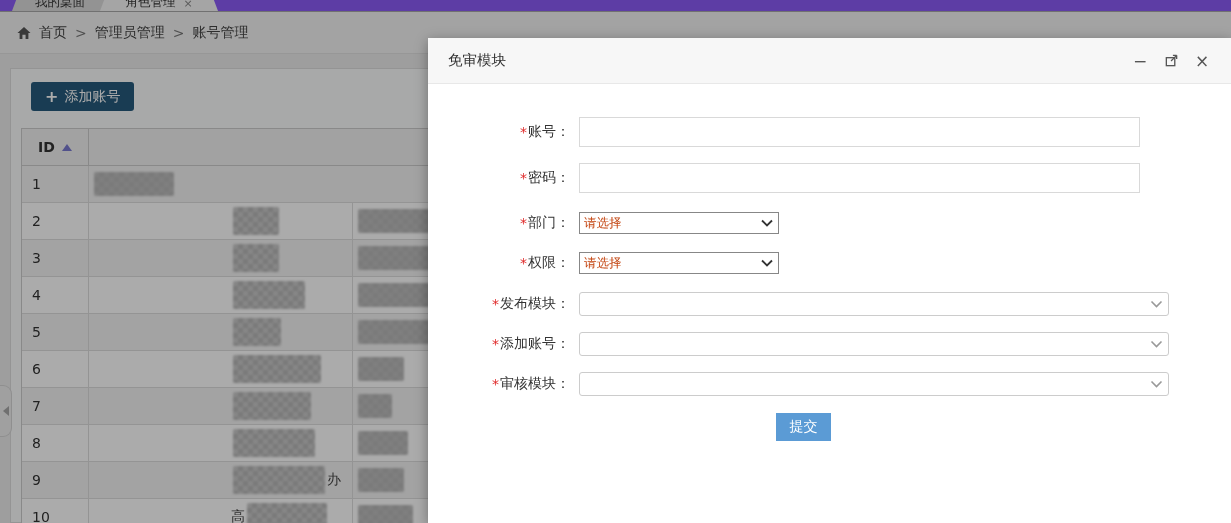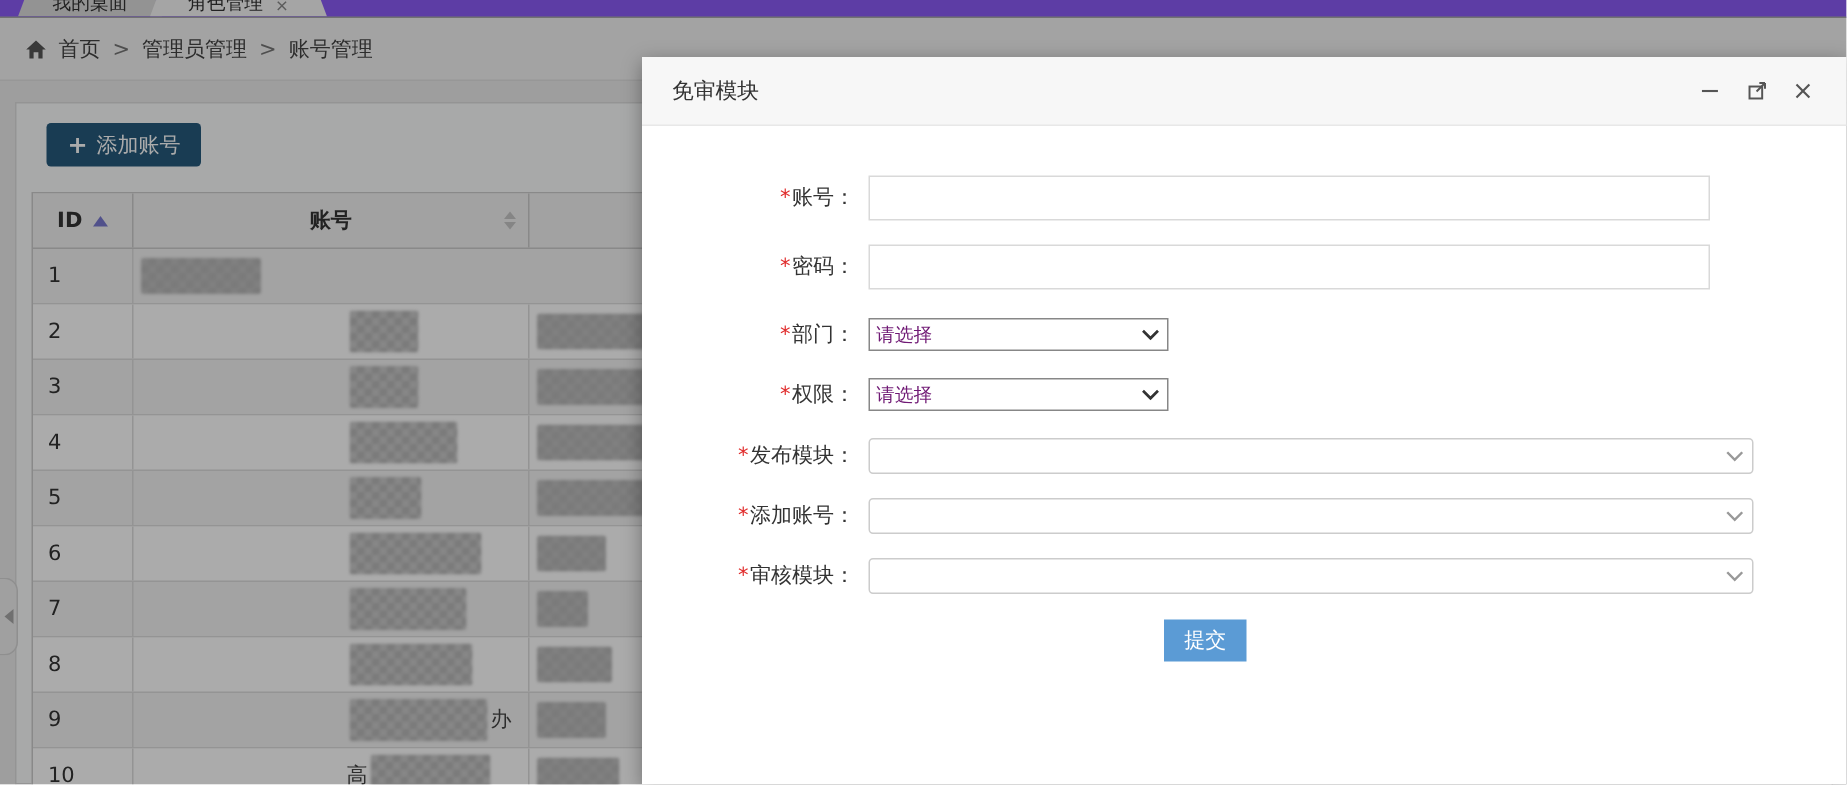--- a/index.html
+++ b/index.html
@@ -70,21 +70,21 @@
 
   .dlg-body { padding-top:33px; }
   .frow { display:flex; align-items:center; }
   .frow .lbl { margin-left:30px; width:112px; display:flex; justify-content:flex-end; align-items:center; color:#333; }
   .req { color:#e02b2b; margin-right:1px; }
   .ctrl { margin-left:9px; }
 
   .txt-input { width:561px; height:30px; border:1px solid #d9d9d9; background:#fff; padding:0 8px; font-size:13px; font-family:inherit; color:#333; outline:none; }
 
   .sel { position:relative; background:#fff; display:flex; align-items:center; cursor:pointer; }
-  .sel-sm { width:200px; height:22px; border:1px solid #878787; padding:0 22px 0 4px; font-size:12.5px; color:#701a75; }
+  .sel-sm { width:200px; height:22px; border:1px solid #878787; padding:0 22px 0 4px; font-size:12.5px; color:#c2410c; }
   .sel-wide { width:590px; height:24px; border:1px solid #ccc; border-radius:3px; padding:0 24px 0 8px; font-size:12.5px; color:#555; }
   .sel .chev { position:absolute; right:5px; top:50%; transform:translateY(-50%); display:flex; }
 
   .mb16{margin-bottom:16px}.mb19{margin-bottom:19px}.mb18{margin-bottom:18px}.mb17{margin-bottom:17px}
 
   .submit-row { display:flex; justify-content:center; }
   .submit-btn { width:55px; height:28px; background:#5b9bd5; color:#fff; border:none; border-radius:0; font-size:14px; cursor:pointer;
                 margin-left:-52px; font-family:inherit; }
 </style>
 </head>
@@ -120,27 +120,20 @@
       <span class="plus">+</span>
       <span>添加账号</span>
     </button>
 
     <div class="tbl">
       <div class="thead">
         <div class="th th-id">
           <span>ID</span>
           <span class="sort-up"></span>
         </div>
-        <div class="th th-acct">
-          <span>账号</span>
-          <span class="sort-both">
-              <i class="u"></i>
-              <i class="d"></i>
-            </span>
-        </div>
         <div class="th th-extra">
           <span></span>
         </div>
       </div>
       <div>
           <div class="trow">
             <div class="td td-id">1</div>
             <div class="td td-extra">
               <span class="blob blob2" style="width: 80px;"></span>
             </div>

